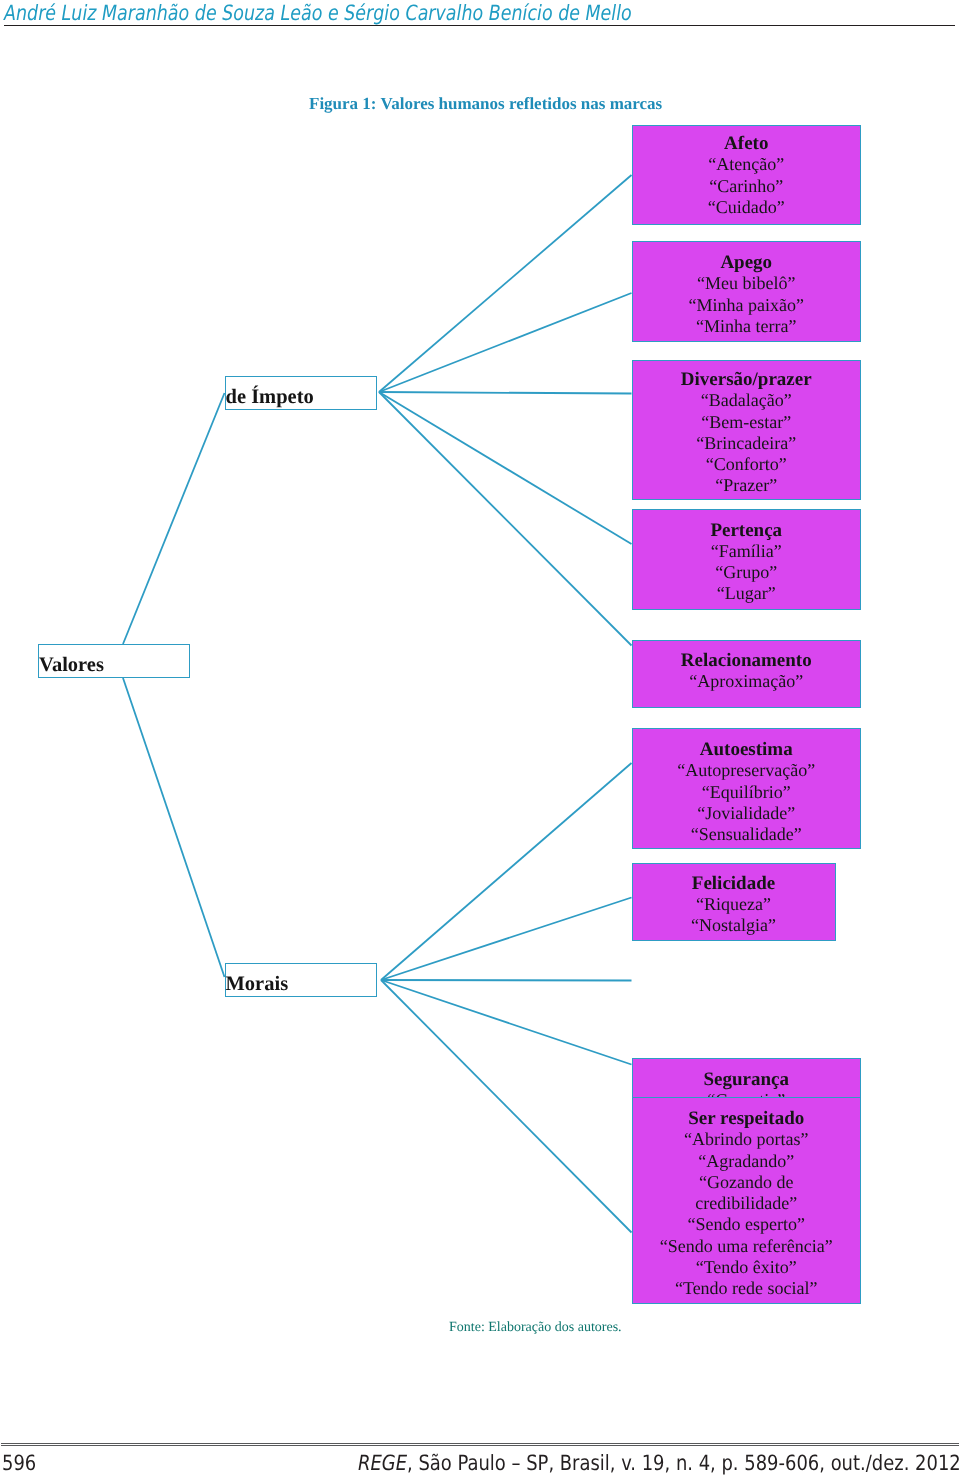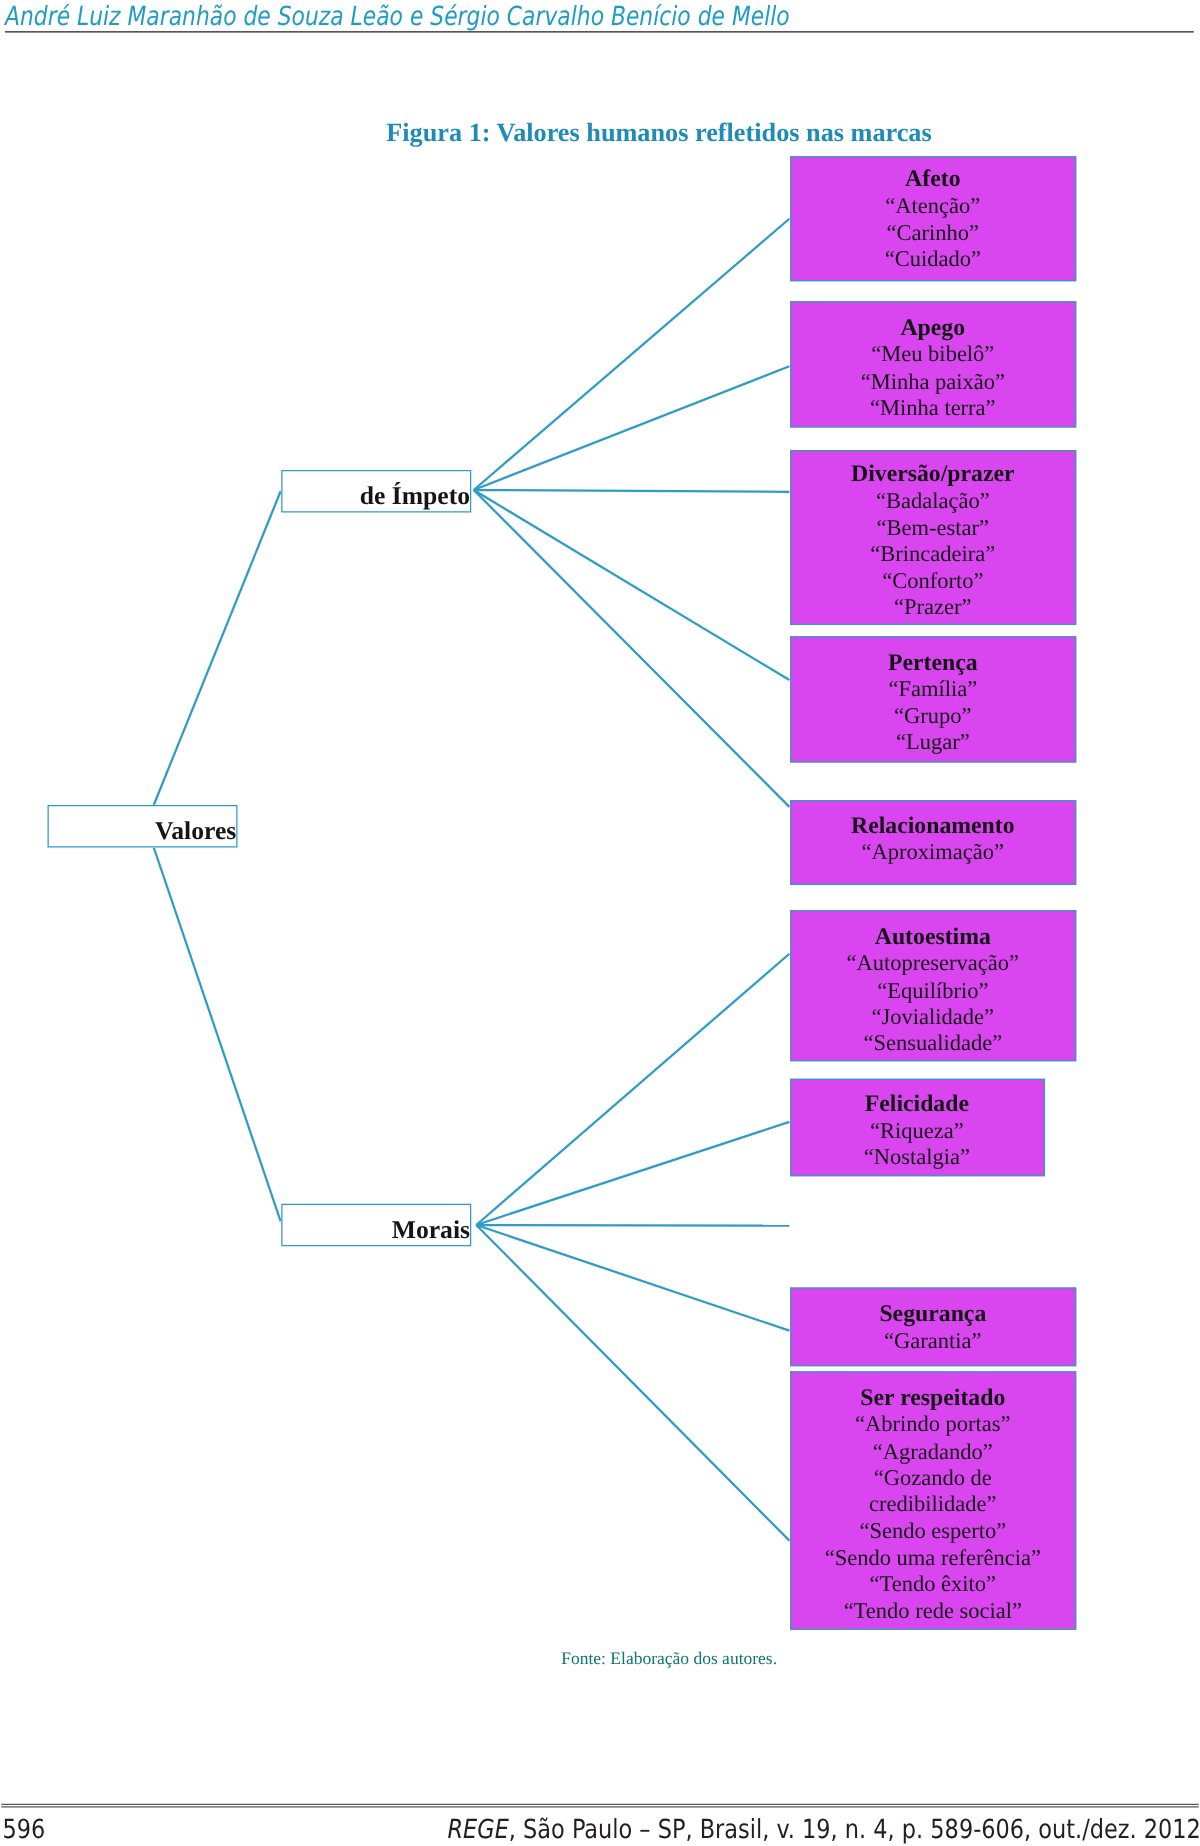--- a/index.html
+++ b/index.html
@@ -5,31 +5,31 @@
   html,body{margin:0;padding:0;}
   body{width:960px;height:1477px;background:#ffffff;font-family:"Liberation Serif",serif;position:relative;overflow:hidden;
        -webkit-font-smoothing:antialiased;text-rendering:geometricPrecision;}
   .page{position:absolute;left:0;top:0;width:960px;height:1477px;will-change:transform;}
 
   .runhead{position:absolute;left:4px;top:1px;width:956px;font-family:"DejaVu Sans",sans-serif;font-stretch:condensed;font-style:italic;
            font-size:21px;color:#1f9cc3;white-space:nowrap;transform:scaleX(0.925);transform-origin:left top;}
   .runrule{position:absolute;left:4px;top:24.8px;width:951px;height:1.35px;background:#231f20;}
 
   .figtitle{position:absolute;left:309px;top:94px;font-family:"Liberation Serif",serif;font-weight:bold;
-            font-size:21px;color:#1f8cb8;white-space:nowrap;text-align:center;}
+            font-size:17px;color:#1f8cb8;white-space:nowrap;text-align:center;}
 
   #diagram{position:absolute;left:0;top:0;width:960px;height:1477px;}
   #diagram line{stroke:#2e9cc4;stroke-width:1.8;}
 
   .nodebox{position:absolute;border:1.7px solid #2e9cc4;background:#d946ef;box-sizing:border-box;}
   .nodebox .txt{position:absolute;left:0;width:100%;text-align:center;}
   .nodebox .ttl{font-weight:bold;font-size:19px;color:#151515;line-height:21.3px;white-space:nowrap;}
   .nodebox .itm{font-size:18px;color:#151515;line-height:21.3px;white-space:nowrap;}
   .leafbox{position:absolute;border:1.7px solid #2e9cc4;background:#fff;box-sizing:border-box;
-           display:flex;align-items:center;justify-content:flex-end;}
+           display:flex;align-items:center;justify-content:flex-start;}
   .leafbox span{font-weight:bold;font-size:20.5px;color:#151515;white-space:nowrap;position:relative;top:4.5px;}
 
   .srcnote{position:absolute;left:449px;top:1320px;font-size:14px;color:#0f766e;white-space:nowrap;text-align:right;}
 
   .footrule{position:absolute;left:1px;top:1442.8px;width:958px;height:1.2px;background:#58595b;}
   .footrule2{position:absolute;left:1px;top:1445.0px;width:958px;height:1.2px;background:#58595b;}
   .pageno{position:absolute;left:2px;top:1451px;font-family:"DejaVu Sans",sans-serif;font-stretch:condensed;font-size:21px;color:#231f20;
           transform:scaleX(0.95);transform-origin:left top;}
   .footinfo{position:absolute;left:358px;top:1451px;font-family:"DejaVu Sans",sans-serif;font-stretch:condensed;font-size:21px;color:#231f20;white-space:nowrap;
             transform:scaleX(0.95);transform-origin:left top;}
@@ -121,21 +121,21 @@
         <div class="itm">“Sensualidade”</div>
        </div>
       </div>
       <div class="nodebox" style="left:631.5px;top:863px;width:204px;height:78px;padding-left:41px;">
        <div class="txt" style="top:8.5px">
         <div class="ttl">Felicidade</div>
         <div class="itm">“Riqueza”</div>
         <div class="itm">“Nostalgia”</div>
        </div>
       </div>
-      <div class="nodebox" style="left:631.5px;top:1030px;width:229.5px;height:63px;">
+      <div class="nodebox" style="left:631.5px;top:1058px;width:229.5px;height:63px;">
        <div class="txt" style="top:10.0px">
         <div class="ttl">Segurança</div>
         <div class="itm">“Garantia”</div>
        </div>
       </div>
       <div class="nodebox" style="left:631.5px;top:1097px;width:229.5px;height:207px;">
        <div class="txt" style="top:10.0px">
         <div class="ttl">Ser respeitado</div>
         <div class="itm">“Abrindo portas”</div>
         <div class="itm">“Agradando”</div>

